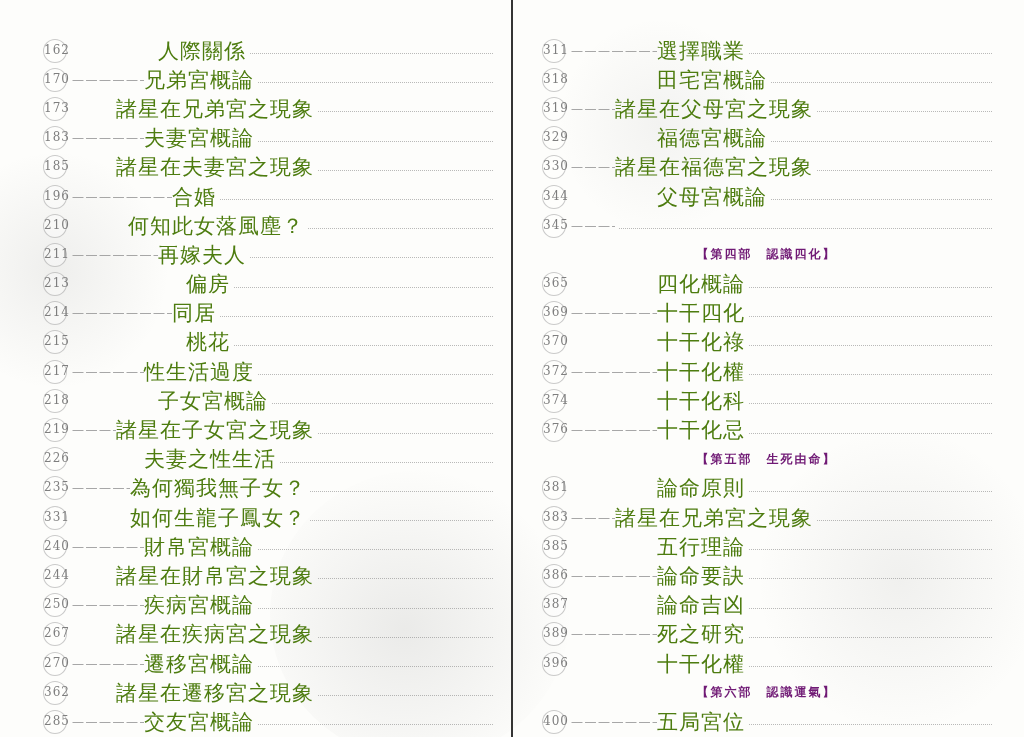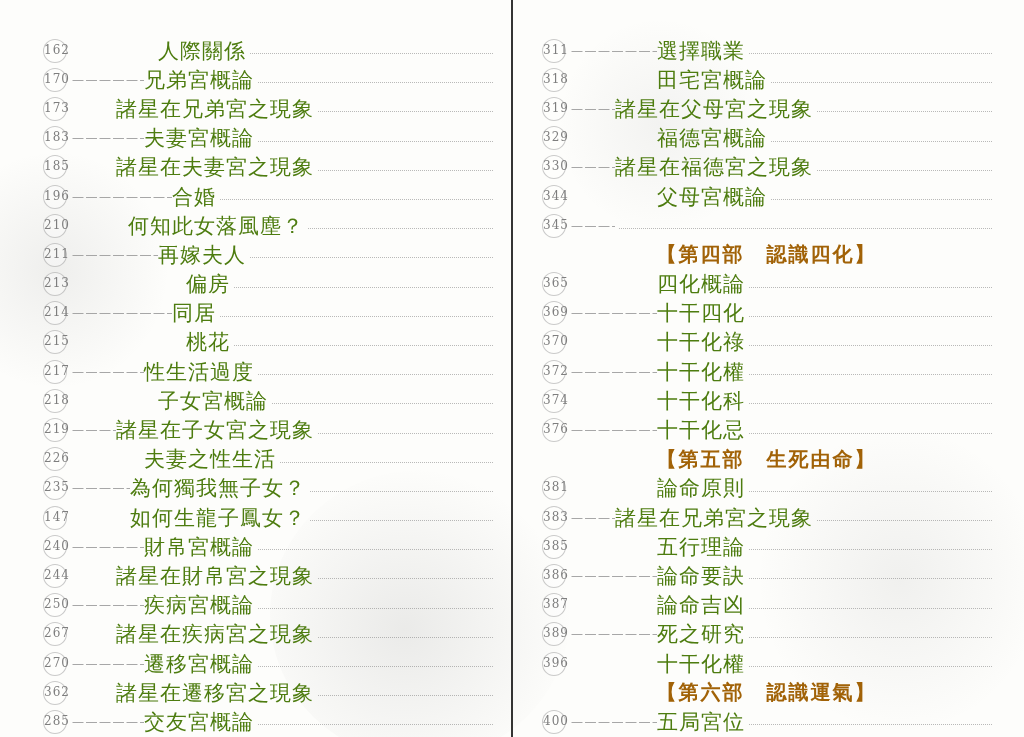--- a/index.html
+++ b/index.html
@@ -77,24 +77,24 @@
   }
   .dots{
     flex:1 1 auto;
     border-bottom:1px dotted rgba(130,130,130,.55);
     margin:0 4px;
     height:12px;
     transform:translateY(-3px);
   }
 
   .part-title{
-    font-size:20px;
+    font-size:12px;
     font-weight:bold;
     letter-spacing:2px;
-    color:#a16207;
+    color:#701a75;
   }
 </style>
 </head>
 <body>
 
 <div class="wash a"></div>
 <div class="wash b"></div>
 <div class="wash c"></div>
 <div class="wash d"></div>
 
@@ -192,21 +192,21 @@
         <div class="title">夫妻之性生活</div>
         <div class="dots"></div>
       </div>
       <div class="row">
         <div class="pg"><span>235</span></div>
         <div class="lead" style="width: 58px;">——————</div>
         <div class="title">為何獨我無子女？</div>
         <div class="dots"></div>
       </div>
       <div class="row">
-        <div class="pg"><span>147</span></div>
+        <div class="pg"><span>331</span></div>
         <div class="lead" style="width: 58px;"></div>
         <div class="title">如何生龍子鳳女？</div>
         <div class="dots"></div>
       </div>
       <div class="row">
         <div class="pg"><span>240</span></div>
         <div class="lead" style="width: 72px;">————————</div>
         <div class="title">財帛宮概論</div>
         <div class="dots"></div>
       </div>

